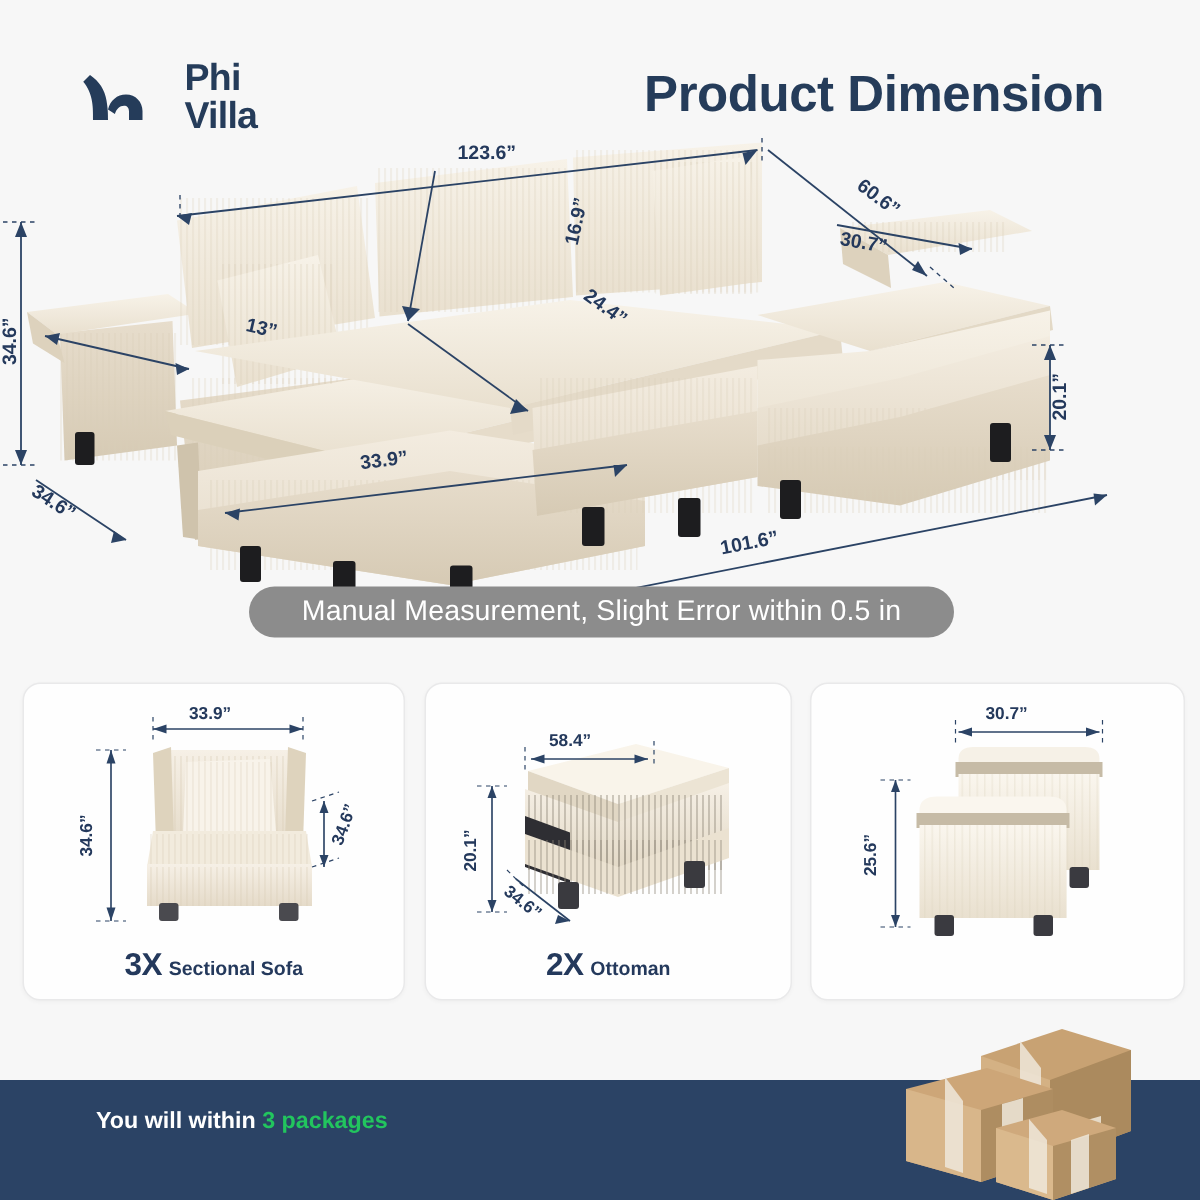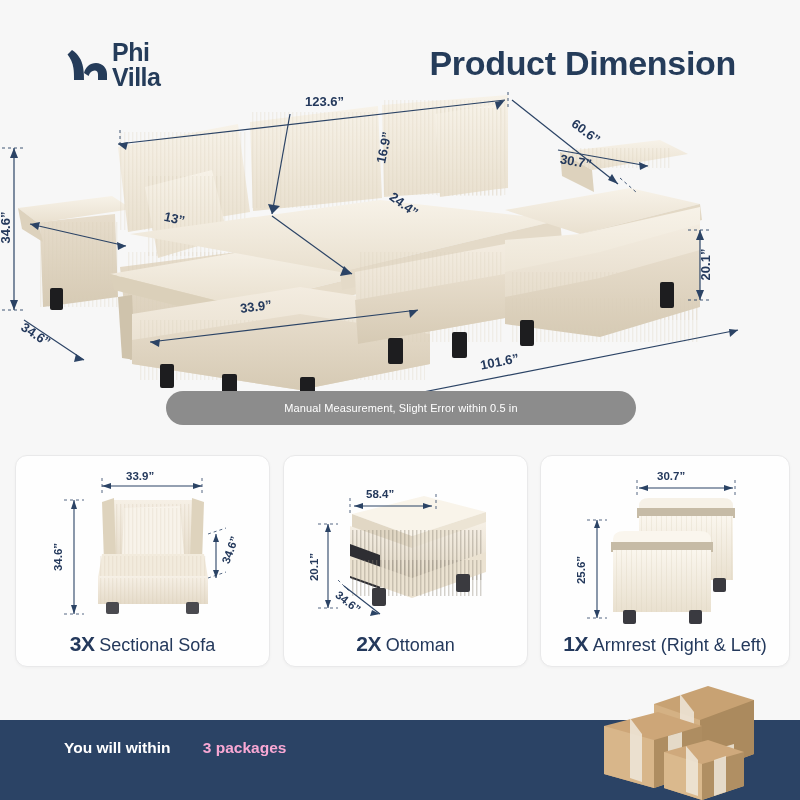--- a/index.html
+++ b/index.html
@@ -7,21 +7,21 @@
   body {
     font-family: "Liberation Sans", sans-serif;
     background:#f7f7f7;
     position:relative;
     overflow:hidden;
     color:#2b3a55;
   }
   .page { position:absolute; inset:0; }
 
   
-  .brand { position:absolute; left:66px; top:40px; display:flex; align-items:center; gap:0; }
+  .brand { position:absolute; left:54px; top:40px; display:flex; align-items:center; gap:23px; }
   .brand-mark { width:46px; height:46px; }
   .brand-text { line-height:0.98; font-weight:bold; font-size:25px; color:#253c5a; letter-spacing:-0.5px; }
   .brand-text div { display:block; }
   .title {
     position:absolute; right:64px; top:44px;
     font-size:34px; font-weight:bold; color:#253c5a; letter-spacing:-0.3px;
   }
 
   
   .hero { position:absolute; left:0; top:92px; width:760px; height:330px; }
@@ -29,51 +29,51 @@
 
   .dimlabel {
     position:absolute; color:#24395c; font-weight:bold; white-space:nowrap;
     font-size:13px; letter-spacing:0px;
   }
 
   .note-pill {
     position:absolute; left:166px; top:391px; width:470px; height:34px;
     background:#8c8c8c; border-radius:17px;
     display:flex; align-items:center; justify-content:center;
-    color:#ffffff; font-size:11px; letter-spacing:0.1px;
+    color:#ffffff; font-size:19px; letter-spacing:0.1px;
   }
 
   
   .cards { position:absolute; left:0; top:455px; width:800px; height:212px; }
   .card {
     position:absolute; top:0; height:212px;
     background:#fefefe; border:1px solid #e9e9ea; border-radius:12px;
     box-shadow:0 1px 3px rgba(0,0,0,0.035);
   }
   .card.c1 { left:15px;  width:255px; }
   .card.c2 { left:283px; width:245px; }
   .card.c3 { left:540px; width:250px; }
   .card-art { position:absolute; left:0; top:0; width:100%; height:168px; }
   .card-art svg { position:absolute; left:0; top:0; }
   .card-caption {
     position:absolute; left:0; right:0; bottom:10px; text-align:center;
     color:#24395c; font-size:16px; white-space:nowrap;
   }
   .card-caption .qty { font-weight:bold; font-size:21px; letter-spacing:-0.3px; }
-  .card-caption .nm { font-weight:normal; font-size:18px; }
+  .card-caption .nm { font-weight:bold; font-size:13px; }
 
   .cdim { position:absolute; color:#24395c; font-weight:bold; font-size:11.5px; white-space:nowrap; }
 
   
   .footer {
     position:absolute; left:0; bottom:0; width:800px; height:80px;
     background:#2b4365;
   }
   .f-title { position:absolute; left:64px; top:19px; font-size:15.5px; font-weight:bold; color:#ffffff; white-space:nowrap; }
-  .f-title .accent { color:#f9a8d4;margin-left:28px; }
+  .f-title .accent { color:#22c55e; }
   .f-sub { position:absolute; left:64px; top:44px; font-size:13px; color:#e6e8ec; white-space:nowrap; }
   .boxes { position:absolute; right:18px; bottom:0; width:180px; height:118px; }
 </style>
 </head>
 <body>
 
 <div class="page">
 
   <div class="brand">
     <span class="brand-mark">
@@ -389,24 +389,20 @@
           <g fill="#2b4365">
             <polygon points="98,32 107,29 107,35"></polygon>
               <polygon points="192,32 183,29 183,35"></polygon>
             <polygon points="56,64 53,72 59,72"></polygon>
               <polygon points="56,162 53,154 59,154"></polygon>
           </g>
         </svg>
         <span class="cdim" style="left:116px; top:14px;">30.7”</span>
         <span class="cdim" style="left:26px; top:108px; transform:rotate(-90deg);">25.6”</span>
       </div>
-      <div class="card-caption">
-        <span class="qty">1X</span>
-        <span class="nm">Armrest (Right &amp; Left)</span>
-      </div>
     </div>
   </div>
 
   <div class="footer">
     <div class="f-title">
       <span>You will within </span><span class="accent">3 packages</span>
     </div>
   </div>
 
   <div class="boxes">

